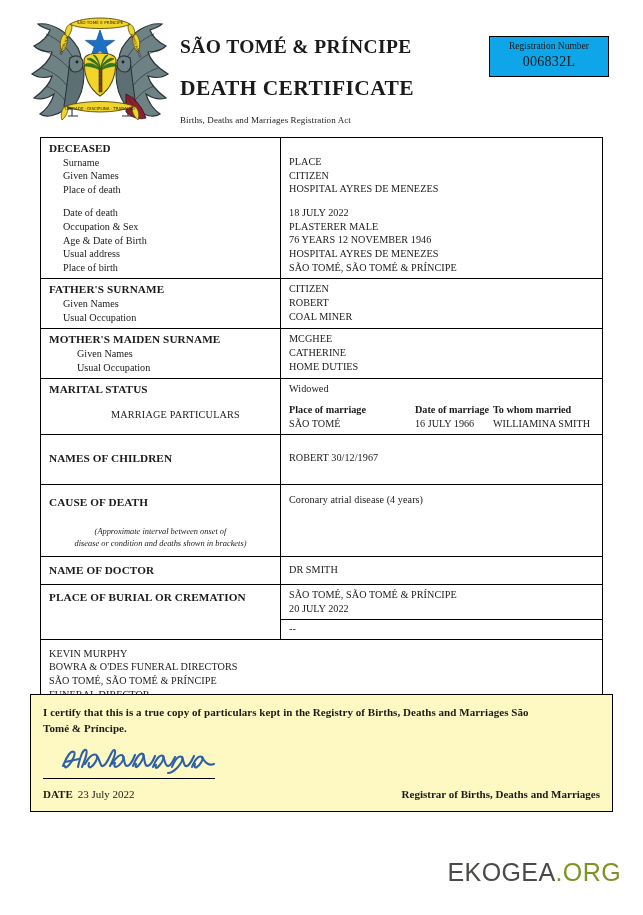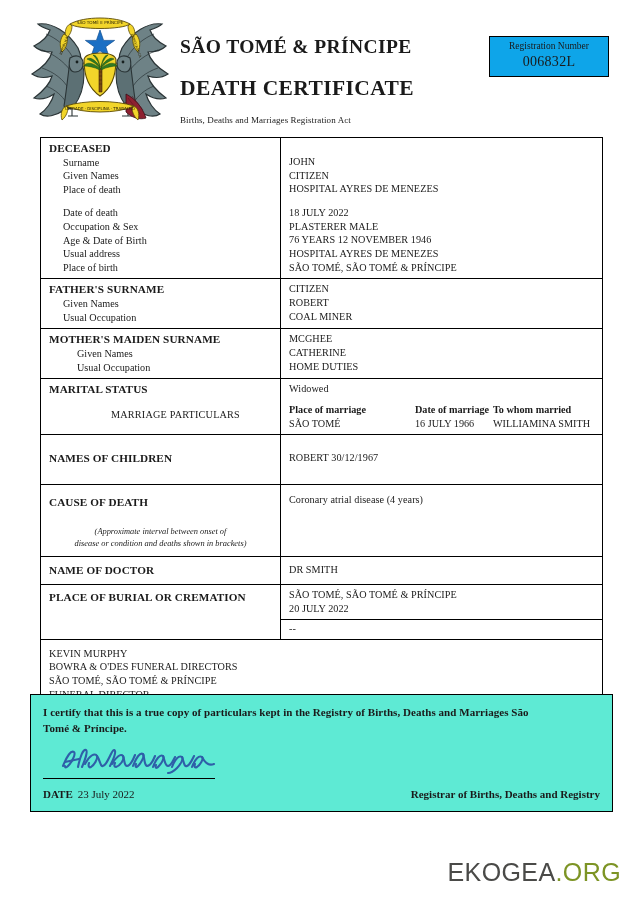--- a/index.html
+++ b/index.html
@@ -160,21 +160,21 @@
   }
 
   
   .certify {
     position: absolute;
     left: 30px; top: 694px;
     width: 583px;
     border: 1.3px solid #000;
     box-sizing: border-box;
     padding: 10px 12px 9px 12px;
-    background: #5eead4;
+    background: #fef9c3;
   }
   .certify-text {
     font-size: 11px;
     font-weight: bold;
     line-height: 1.42;
     letter-spacing: 0.05px;
   }
   .sig-area {
     position: relative;
     height: 40px;
@@ -311,21 +311,21 @@
       <div class="sub">Place of death</div>
       <div class="gap"></div>
       <div class="sub">Date of death</div>
       <div class="sub">Occupation &amp; Sex</div>
       <div class="sub">Age &amp; Date of Birth</div>
       <div class="sub">Usual address</div>
       <div class="sub">Place of birth</div>
     </div>
     <div class="cell-r">
       <div class="val" style="height:14px;"></div>
-      <div class="val">JOHN</div>
+      <div class="val">PLACE</div>
       <div class="val">CITIZEN</div>
       <div class="val">HOSPITAL AYRES DE MENEZES</div>
       <div class="valgap"></div>
       <div class="val">18 JULY 2022</div>
       <div class="val">PLASTERER   MALE</div>
       <div class="val">76 YEARS   12 NOVEMBER 1946</div>
       <div class="val">HOSPITAL AYRES DE MENEZES</div>
       <div class="val">SÃO TOMÉ, SÃO TOMÉ &amp; PRÍNCIPE</div>
     </div>
   </div>
@@ -464,19 +464,19 @@
         <path d="M143 17 C146 23 150 26 155 24"></path>
       </g>
     </svg>
     <div class="sig-line"></div>
   </div>
 
   <div class="certify-footer">
     <div>
       <span class="date-label">DATE</span><span class="date-value">23 July 2022</span>
     </div>
-    <div class="registrar">Registrar of Births, Deaths and Registry</div>
+    <div class="registrar">Registrar of Births, Deaths and Marriages</div>
   </div>
 </div>
 
 <div class="brand">
   <span class="brand-a">EKOGEA</span><span class="brand-b">.ORG</span>
 </div>
 
 </body></html>

